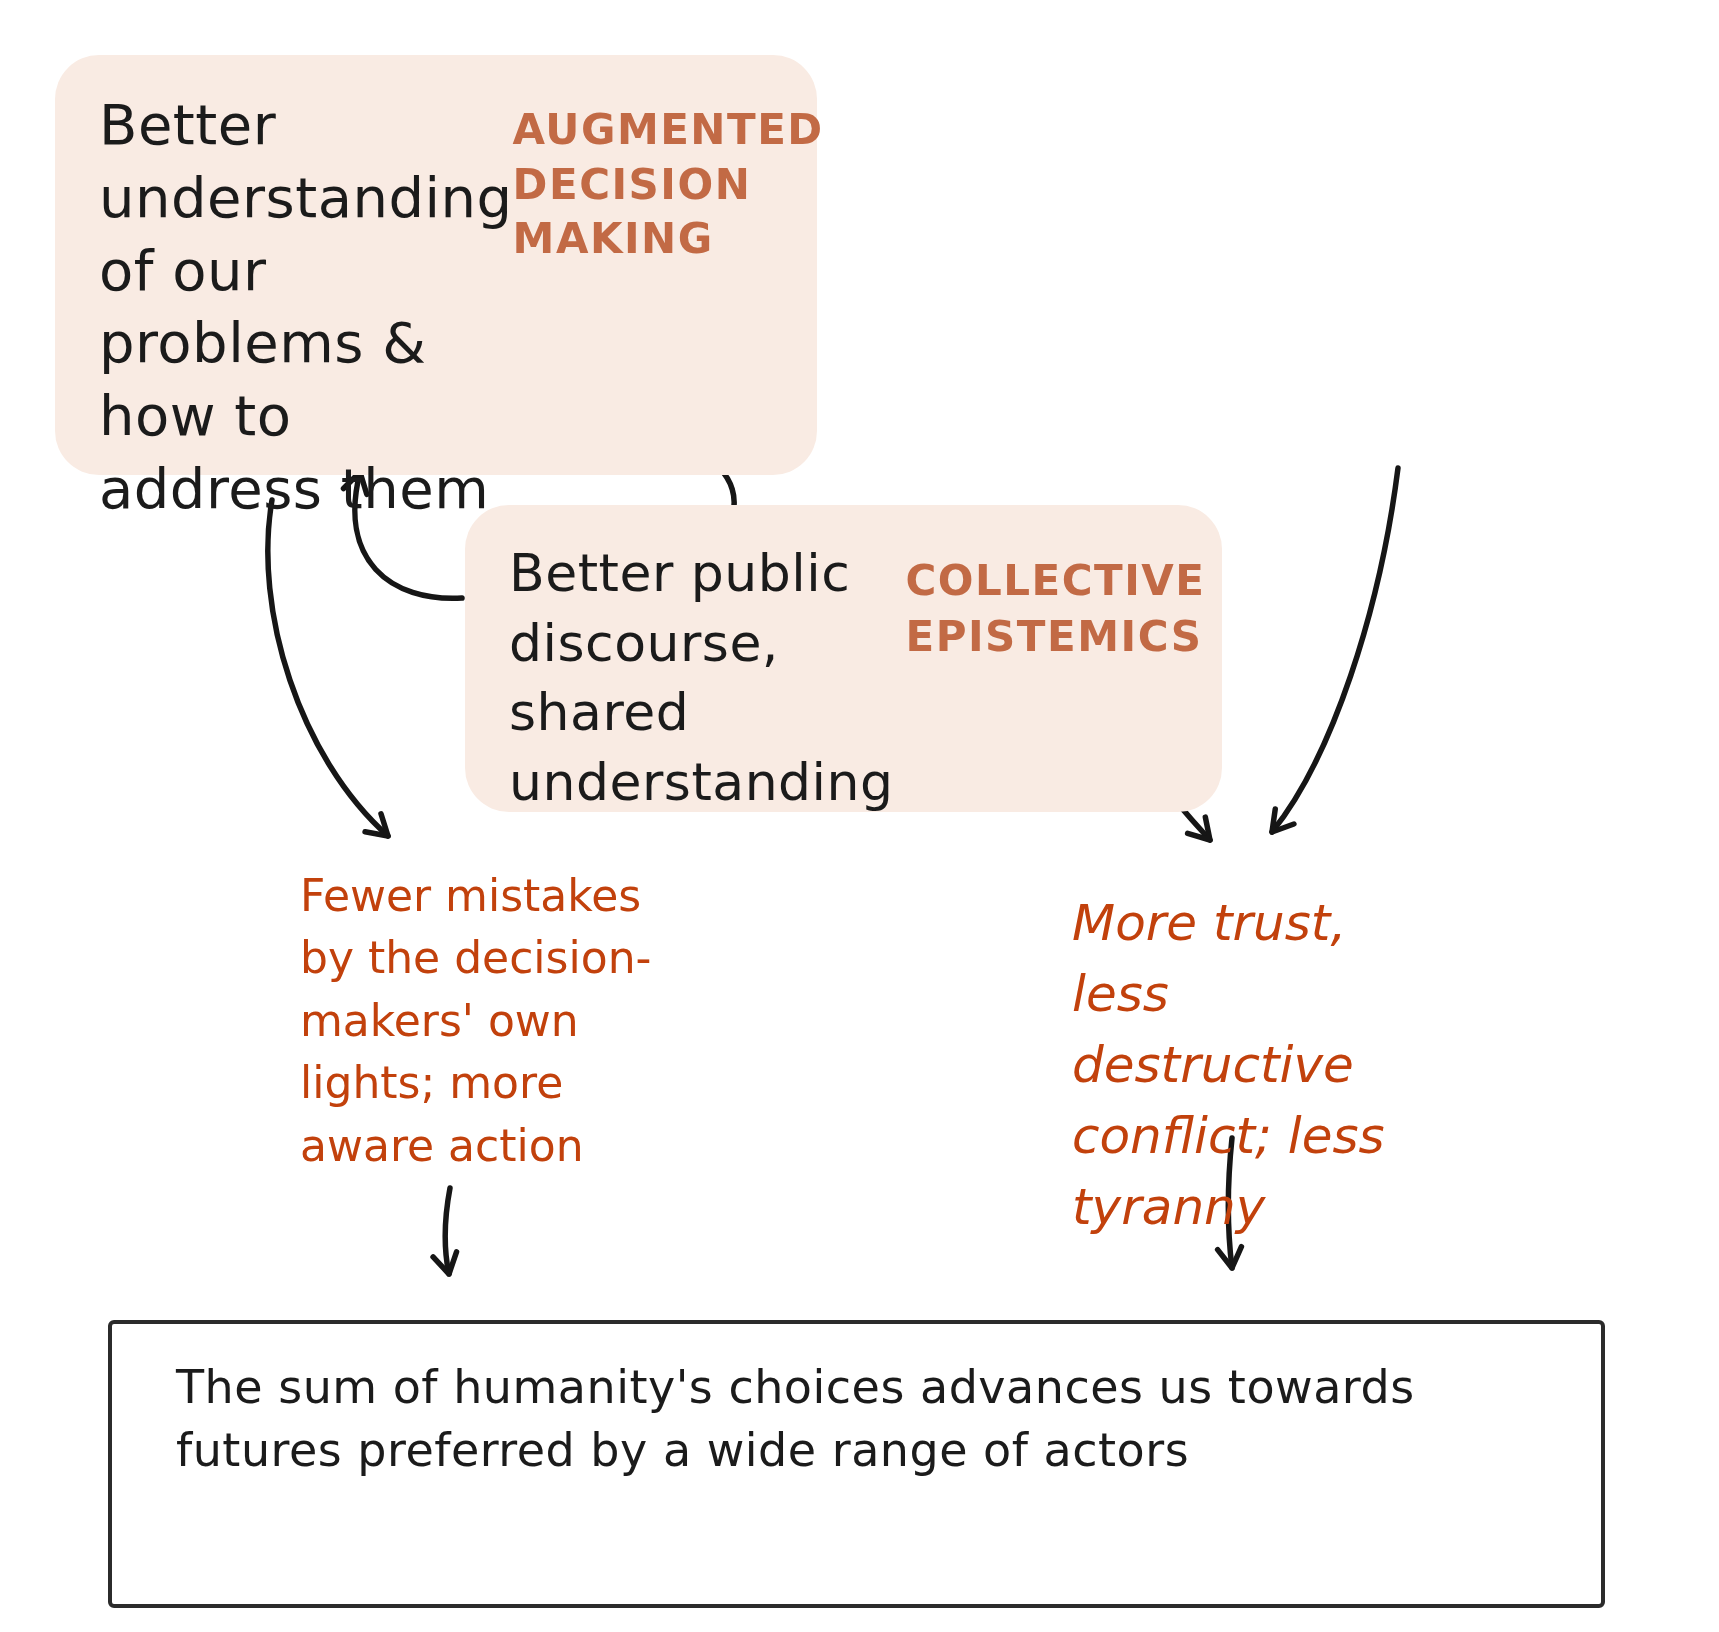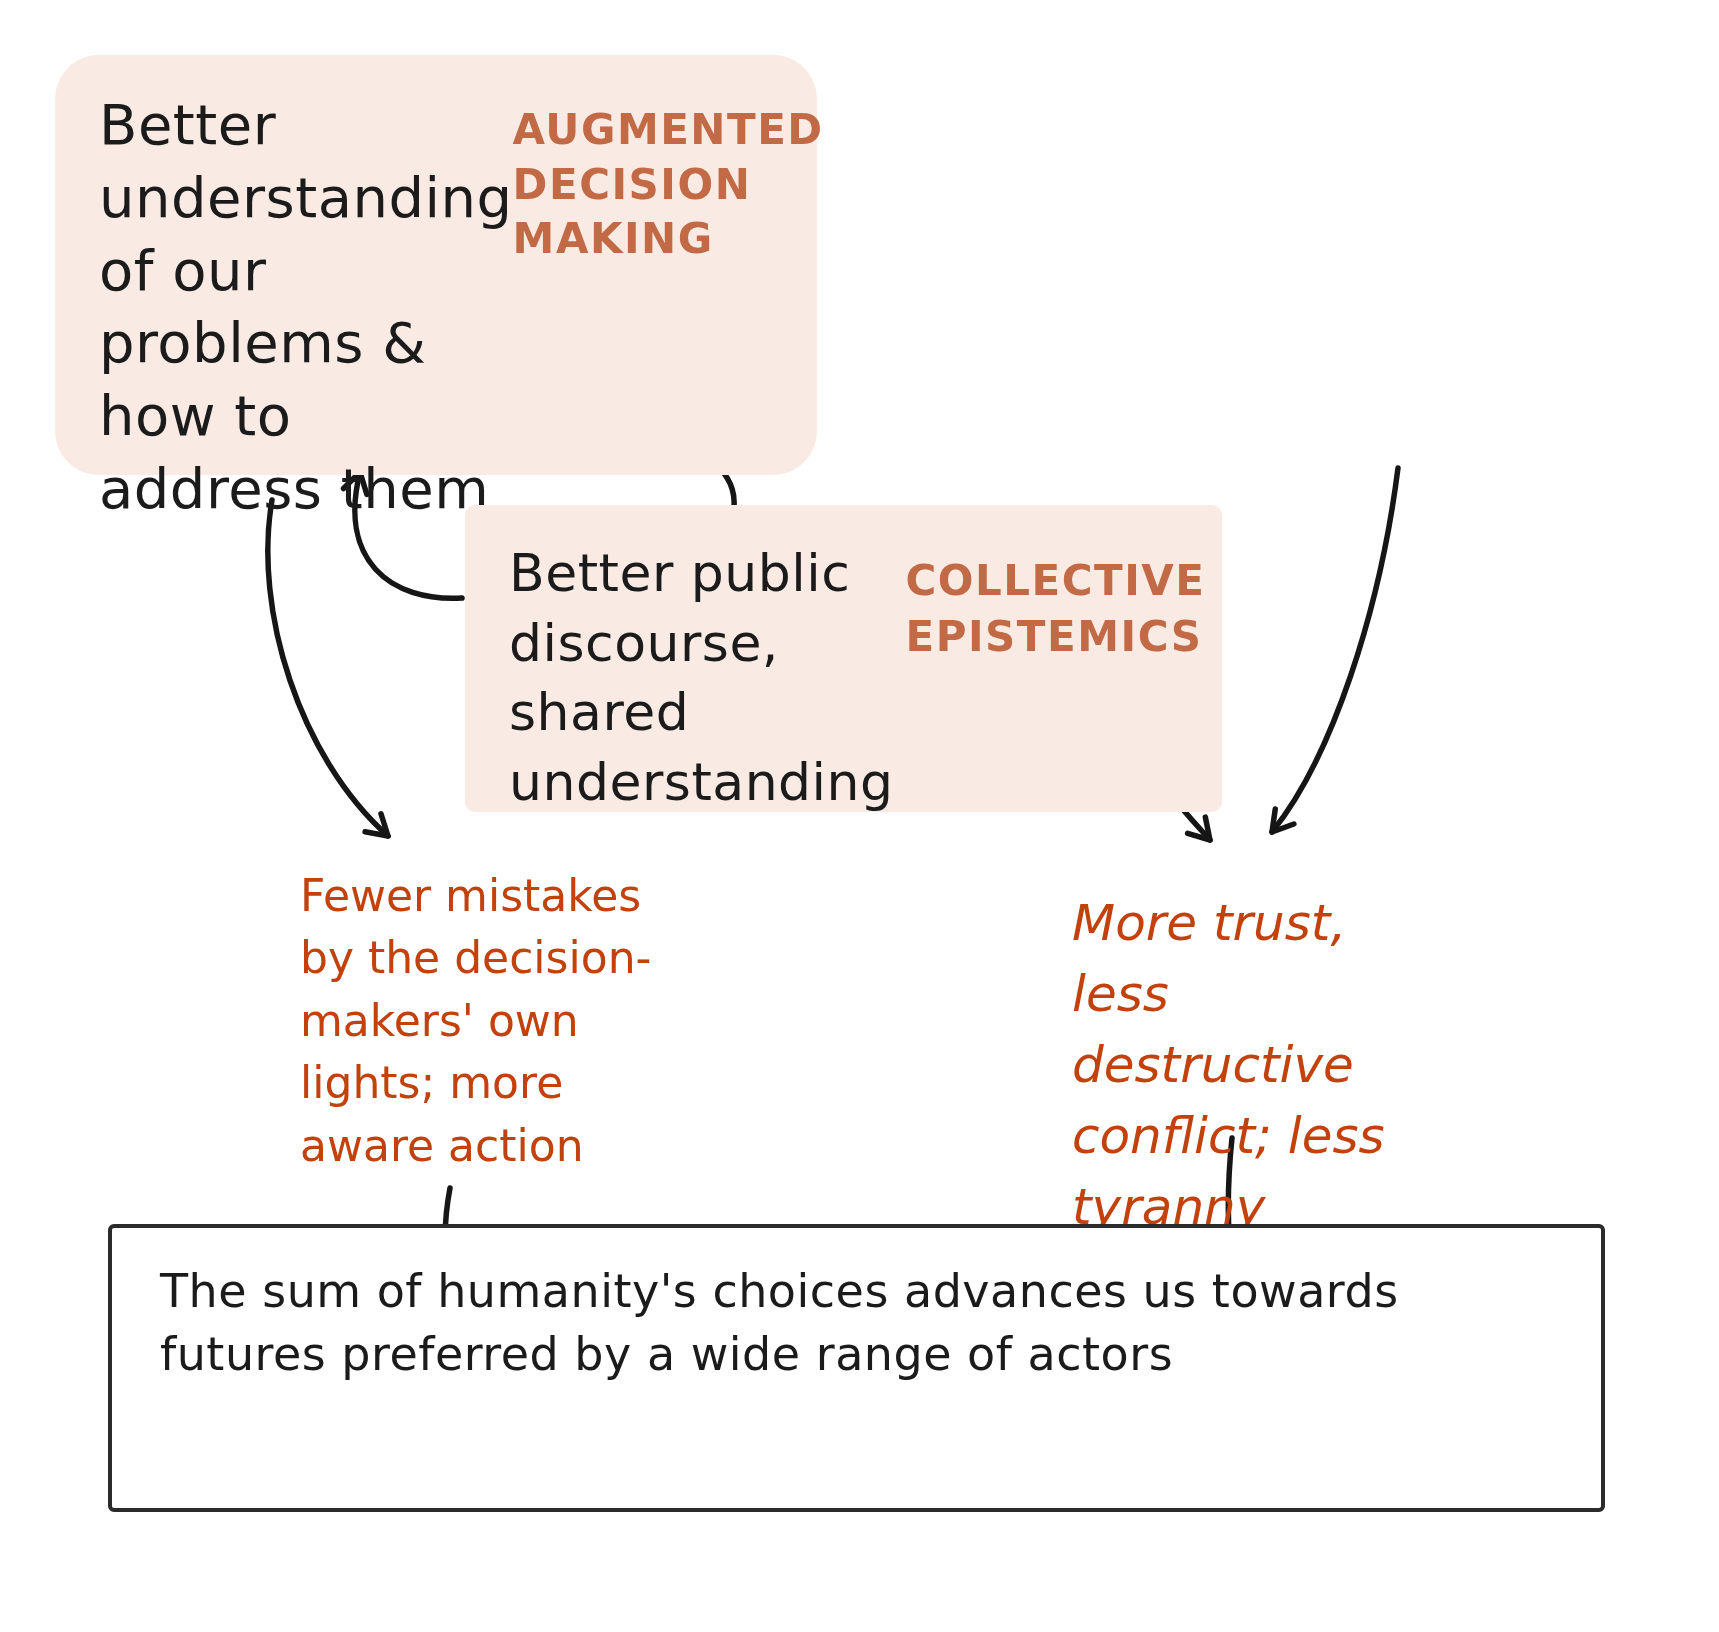--- a/index.html
+++ b/index.html
@@ -43,37 +43,37 @@
     font-size: 56px; line-height: 1.3;
   }
   .top-left .node-label { font-size: 42px; }
   .top-right {
     left: 875px; top: 62px; width: 792px; height: 395px;
     font-size: 50px; line-height: 1.32;
   }
   .top-right .node-label { font-size: 40px; text-align: center; }
   .middle {
     left: 465px; top: 505px; width: 757px; height: 307px;
-    font-size: 52px; line-height: 1.34; border-radius: 10px;
+    font-size: 52px; line-height: 1.34;
   }
   .middle .node-label { font-size: 42px; margin-left: 12px; }
   .note {
     position: absolute;
     font-size: 44px;
     line-height: 1.42;
     color: #c2410c;
   }
   .note-left { left: 300px; top: 865px; width: 400px; }
   .note-right { left: 1072px; top: 888px; width: 345px; font-size: 50px; font-style: italic; }
   .bottom {
-    left: 108px; top: 1224px; width: 1497px; height: 288px;
+    left: 108px; top: 1320px; width: 1497px; height: 288px;
     background: #ffffff;
     border: 4px solid #2b2b2b;
     border-radius: 6px;
-    padding: 32px 48px;
+    padding: 32px 64px;
     font-size: 46px;
     line-height: 1.38;
     justify-content: center;
   }
   .bottom .node-label { font-size: 52px; letter-spacing: 3px; margin-top: 16px; }
   svg.arrows {
     position: absolute;
     left: 0; top: 0;
     width: 1719px; height: 1632px;
     pointer-events: none;

